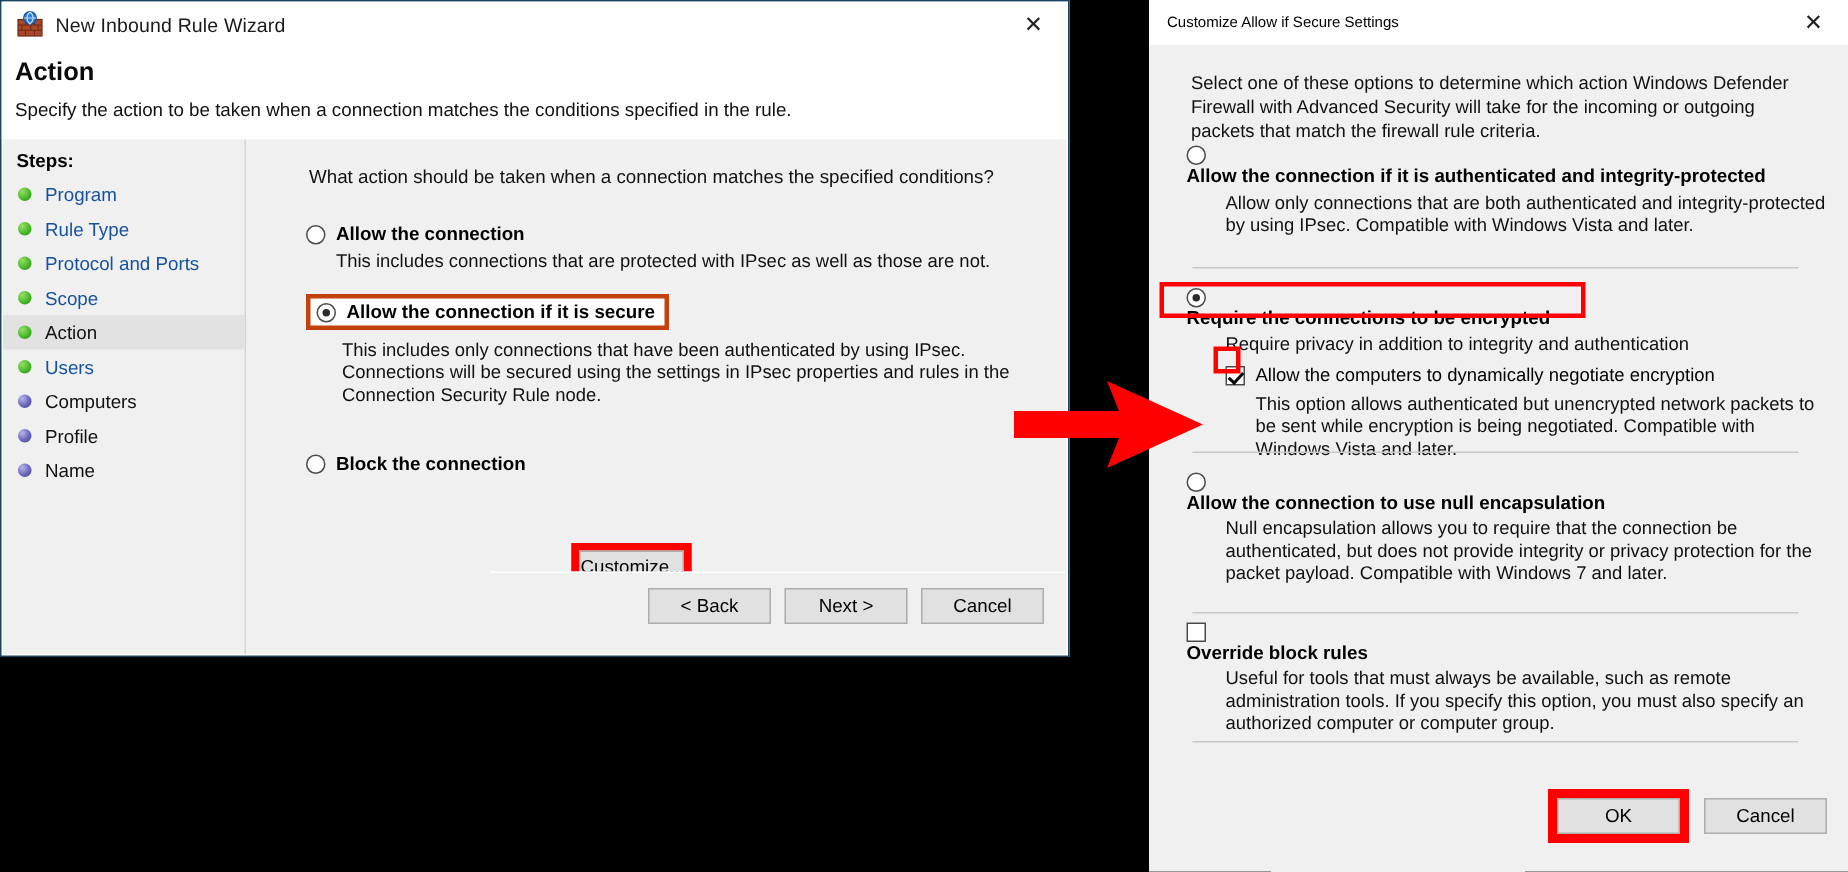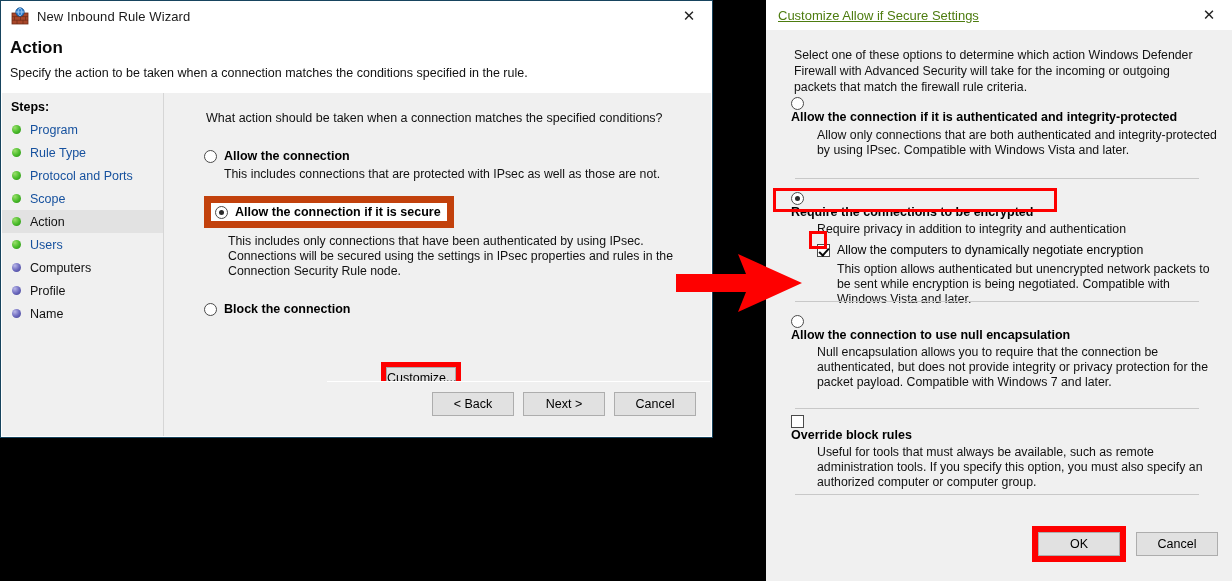--- a/index.html
+++ b/index.html
@@ -100,21 +100,21 @@
   .radio.checked::after{
     content:"";position:absolute;left:3px;top:3px;
     width:5px;height:5px;border-radius:50%;background:#2b2b2b;
   }
   .opt-title{font-size:12.5px;font-weight:bold;color:#000;line-height:14px;}
   .opt-desc{
     font-size:12.3px;color:#111;line-height:15px;margin-left:20px;margin-top:4px;
     max-width:445px;
   }
   .hl-box{
-    border:7px solid #c2410c;background:#ffffff;
+    border:3px solid #c2410c;background:#ffffff;
     display:inline-flex;align-items:center;
     padding:2px 6px 2px 4px;box-sizing:border-box;
   }
   #btn-customize-wrap{
     position:absolute;left:217px;top:269px;
     border:3px solid #fe0000;padding:2px;background:#fe0000;
   }
   .winbtn{
     background:#e1e1e1;border:1px solid #adadad;
     font-size:12.5px;color:#000;
@@ -135,21 +135,21 @@
   #dialog{
     position:absolute;left:766px;top:0;width:466px;height:581px;
     background:#f0f0f0;
     overflow:hidden;
   }
   #dlg-titlebar{
     position:absolute;left:0;top:0;width:100%;height:30px;
     background:#ffffff;display:flex;align-items:center;
   }
   #dlg-titlebar .tb-title{
-    margin-left:12px;font-size:13px;color:#4d7c0f;text-decoration:underline;
+    margin-left:12px;font-size:10px;color:#000000;
   }
   #dlg-close{
     position:absolute;right:0;top:0;width:46px;height:30px;
     display:flex;align-items:center;justify-content:center;
     font-size:15px;color:#222;
   }
   #dlg-body{
     position:absolute;left:0;top:30px;right:0;bottom:0;
     background:#f0f0f0;
   }

